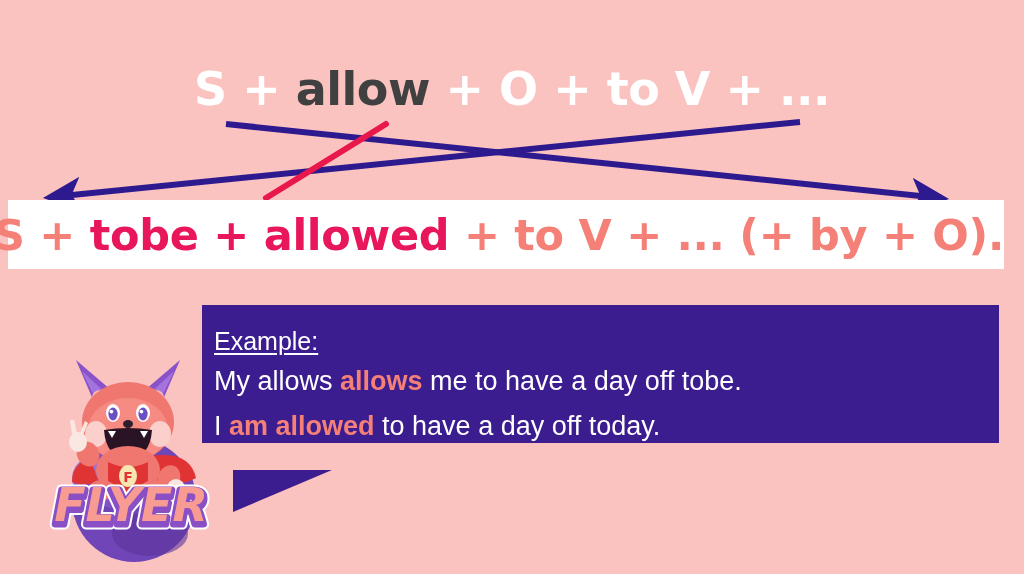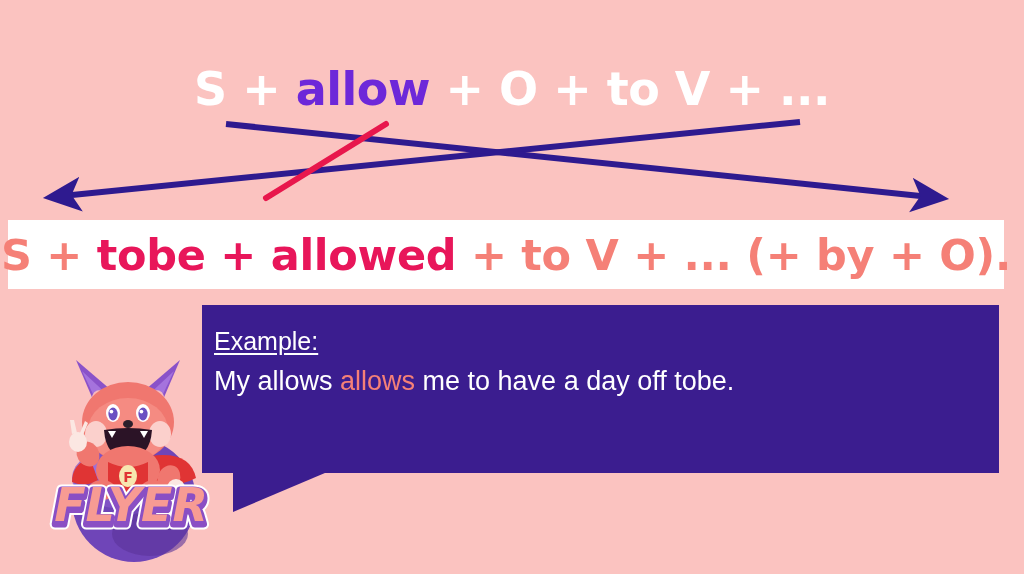--- a/index.html
+++ b/index.html
@@ -29,21 +29,21 @@
     width: 1024px;
     text-align: center;
     font-family: "DejaVu Sans", sans-serif;
     font-weight: bold;
     font-size: 46px;
     line-height: 58px;
     letter-spacing: -0.5px;
     white-space: nowrap;
     color: #ffffff;
   }
-  #active-formula .hl-dark-red { color: #6d28d9; }
+  #active-formula .hl-dark-red { color: #404040; }
 
   
   #arrows-layer {
     position: absolute;
     left: 0;
     top: 0;
     width: 1024px;
     height: 574px;
     pointer-events: none;
   }
@@ -51,41 +51,40 @@
   
   #passive-bar {
     position: absolute;
     left: 8px;
     top: 200px;
     width: 996px;
     height: 69px;
     background: #ffffff;
     display: flex;
     align-items: center;
-    justify-content: center;
-    margin-top: 20px;
+    justify-content: flex-end;
   }
   #passive-formula {
     font-family: "DejaVu Sans", sans-serif;
     font-weight: bold;
     font-size: 43px;
     line-height: 54px;
     letter-spacing: -0.3px;
     white-space: nowrap;
     color: #f58077;
   }
   #passive-formula .hl-crimson { color: #e8165a; }
 
   
   #example-box {
     position: absolute;
     left: 202px;
     top: 305px;
     width: 797px;
-    height: 168px;
+    height: 138px;
     background: #3b1d8f;
     box-sizing: border-box;
     padding: 18px 0 0 12px;
   }
   #example-tail {
     position: absolute;
     left: 202px;
     top: 470px;
     width: 160px;
     height: 50px;
@@ -98,21 +97,21 @@
     white-space: nowrap;
   }
   #example-label {
     font-size: 25px;
     line-height: 36px;
     text-decoration: underline;
     text-underline-offset: 3px;
   }
   .ex-line .hl-salmon {
     color: #f58077;
-    font-weight: normal;
+    font-weight: bold;
     text-align: right;
   }
 
   
   #mascot-logo {
     position: absolute;
     left: 38px;
     top: 338px;
     width: 186px;
     height: 228px;
@@ -147,20 +146,23 @@
     </div>
   </div>
 
   <div id="example-box">
     <div class="ex-line" id="example-label">Example:</div>
 
     <div class="ex-line">
       <span>My allows </span><span class="hl-salmon">allows</span><span> me to have a day off tobe.</span>
     </div>
 
+    <div class="ex-line">
+      <span>I </span><span class="hl-salmon">am allowed</span><span> to have a day off today.</span>
+    </div>
   </div>
 
   <svg id="example-tail" viewBox="0 0 160 50" width="160" height="50">
     <polygon points="31,0 130,0 31,42" fill="#3b1d8f"></polygon>
   </svg>
 
   <svg id="mascot-logo" viewBox="0 0 186 228" width="186" height="228">
 
     <g>
       <circle cx="96" cy="162" r="62" fill="#6f45b8"></circle>

